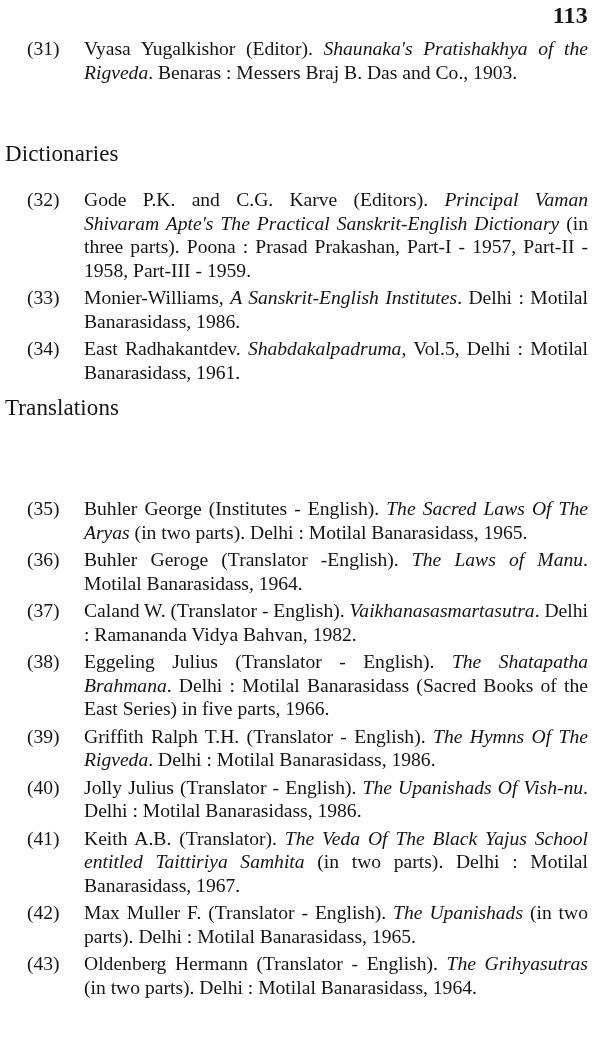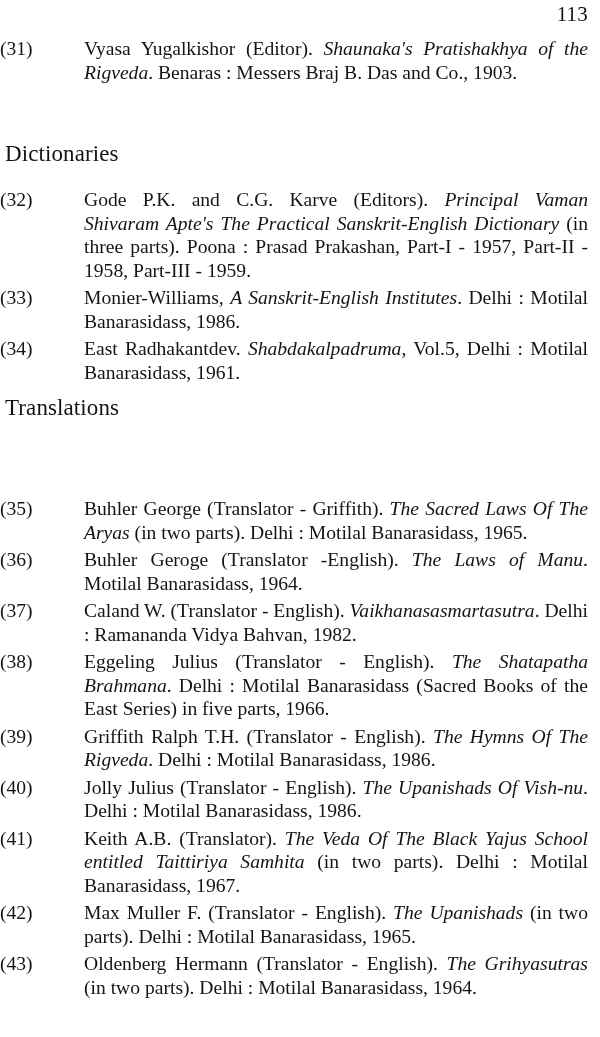--- a/index.html
+++ b/index.html
@@ -19,39 +19,40 @@
       position: absolute;
       left: 0;
       top: 0;
       width: 600px;
       height: 1037px;
     }
     .page-number {
       position: absolute;
       right: 12px;
       top: 2px;
-      font-size: 21px;
-      font-weight: normal;
+      font-size: 24px;
+      font-weight: bold;
       letter-spacing: 0.2px;
     }
     .block {
       position: absolute;
       left: 0;
       width: 600px;
     }
     .entry {
       display: flex;
       font-size: 19.6px;
       line-height: 23.5px;
       margin-bottom: 4px;
     }
     .entry-num {
       width: 84px;
       flex: 0 0 84px;
       box-sizing: border-box;
+      padding-left: 27px;
     }
     .entry-text {
       width: 504px;
       flex: 0 0 504px;
       text-align: justify;
       hyphens: none;
     }
     .entry-text i {
       font-style: italic;
     }
@@ -92,21 +93,21 @@
       <span class="entry-num">(34)</span>
       <span class="entry-text"><span>East Radhakantdev. </span><i>Shabdakalpadruma</i><span>, Vol.5, Delhi : Motilal Banarasidass, 1961.</span></span>
     </div>
   </div>
 
   <div class="section-heading" style="top:395px;text-align:center;">Translations</div>
 
   <div class="block" style="top:465px;margin-top:32px;">
     <div class="entry">
       <span class="entry-num">(35)</span>
-      <span class="entry-text"><span>Buhler George (Translator - Griffith). </span><i>The Sacred Laws Of The Aryas</i><span> (in two parts). Delhi : Motilal Banarasidass, 1965.</span></span>
+      <span class="entry-text"><span>Buhler George (Institutes - English). </span><i>The Sacred Laws Of The Aryas</i><span> (in two parts). Delhi : Motilal Banarasidass, 1965.</span></span>
     </div>
     <div class="entry">
       <span class="entry-num">(36)</span>
       <span class="entry-text"><span>Buhler Geroge (Translator -English). </span><i>The Laws of Manu</i><span>. Motilal Banarasidass, 1964.</span></span>
     </div>
     <div class="entry">
       <span class="entry-num">(37)</span>
       <span class="entry-text"><span>Caland W. (Translator - English). </span><i>Vaikhanasasmartasutra</i><span>. Delhi : Ramananda Vidya Bahvan, 1982.</span></span>
     </div>
     <div class="entry">

